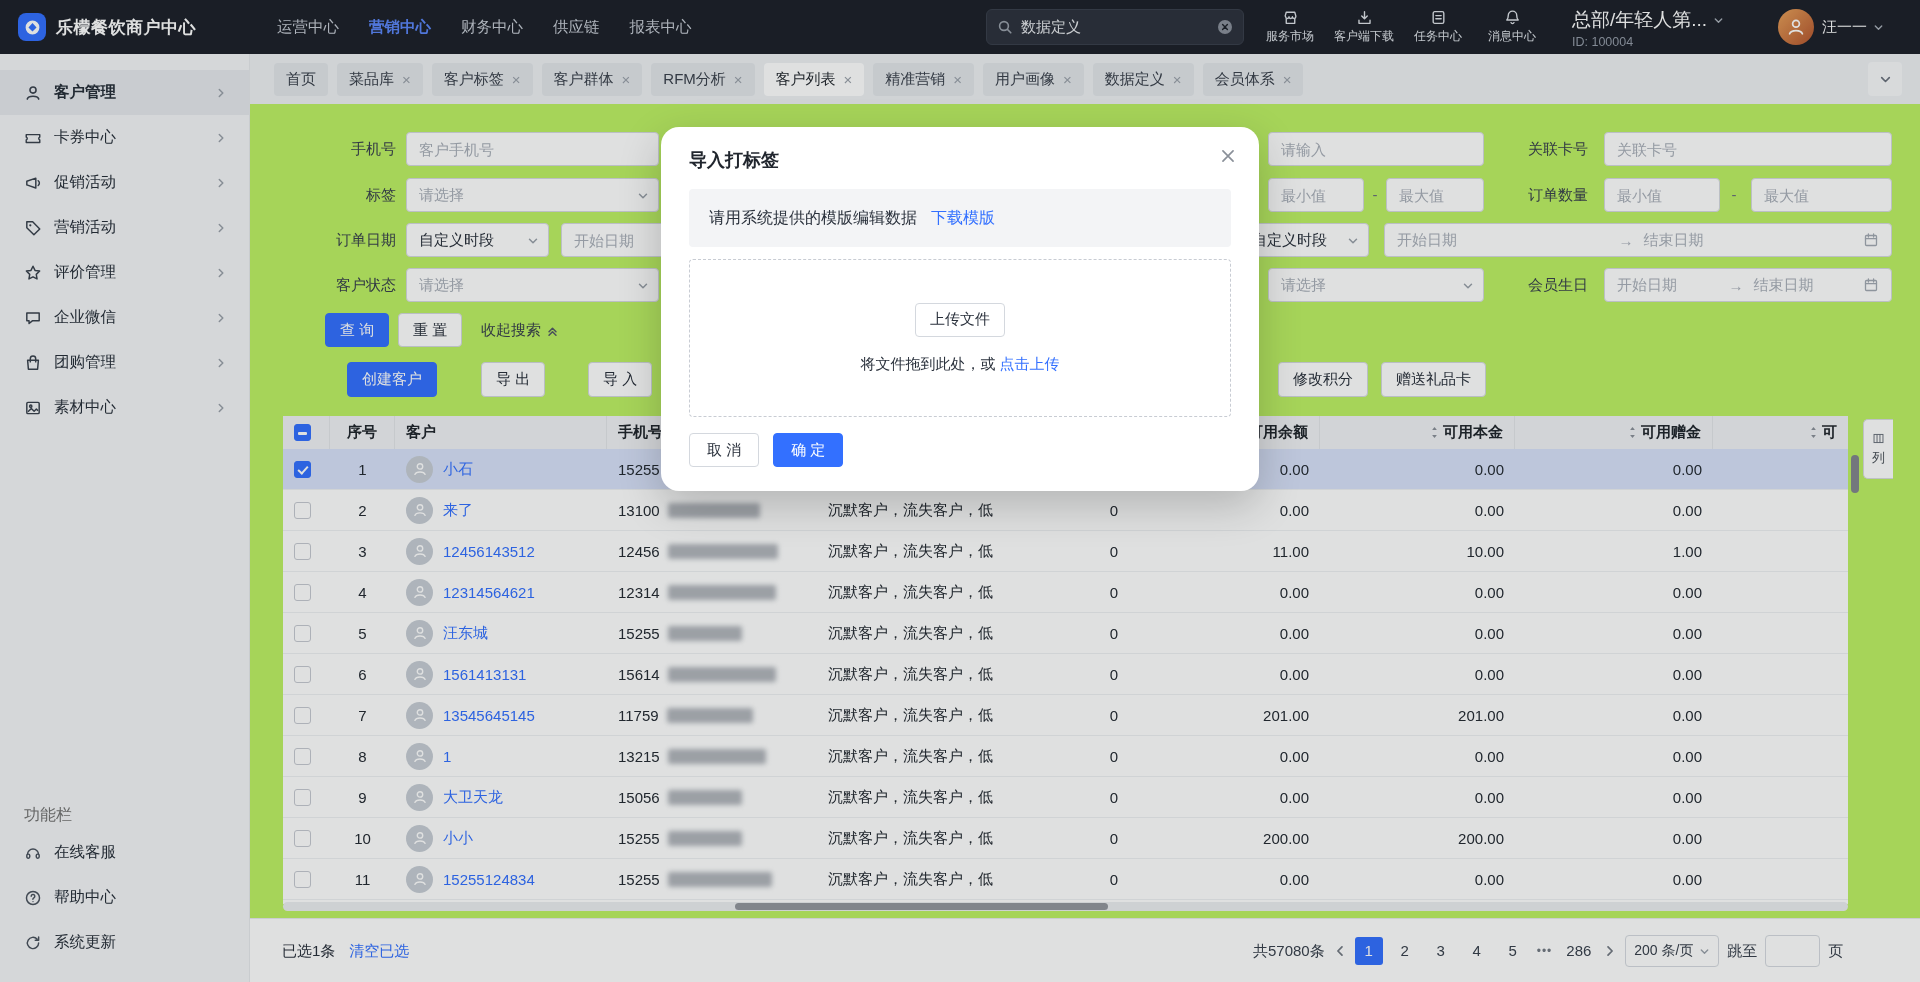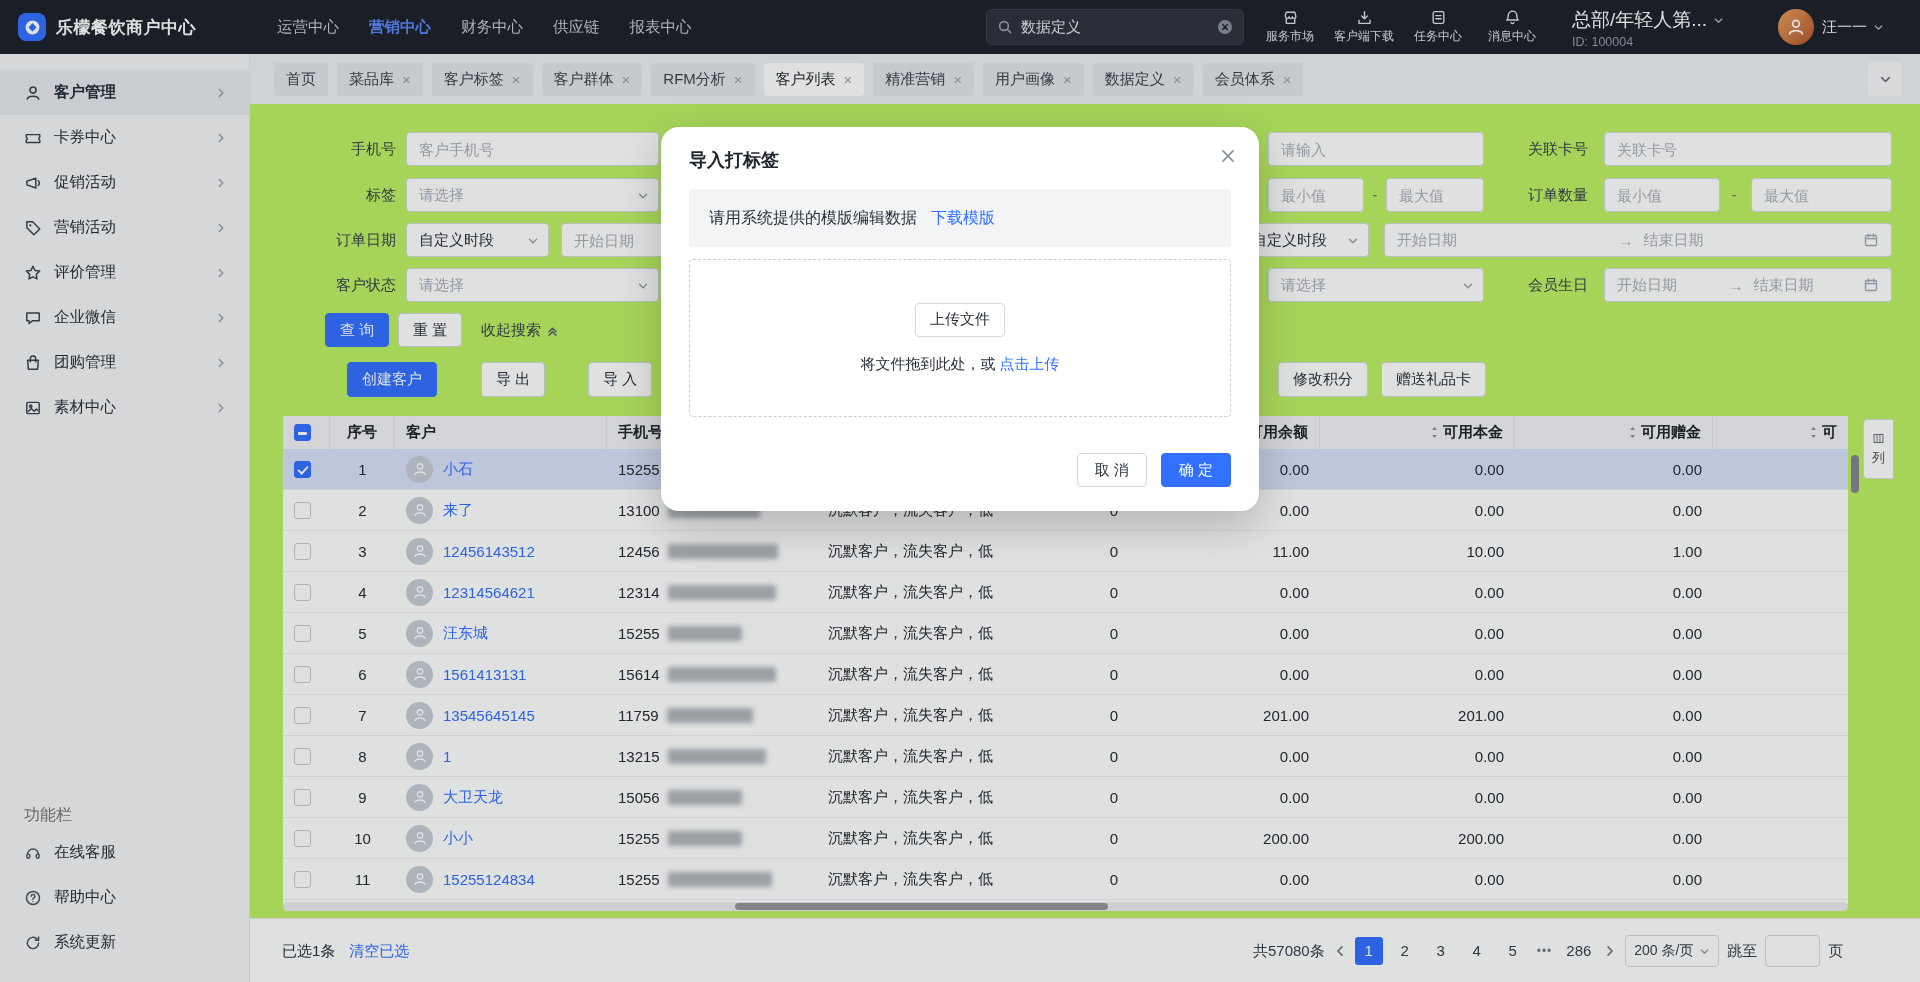--- a/index.html
+++ b/index.html
@@ -131,21 +131,21 @@
   
   .overlay{position:absolute;inset:0;background:rgba(8,12,18,0.13);z-index:40}
   .modal{position:absolute;left:661px;top:127px;width:598px;z-index:50;background:#fff;border-radius:18px;box-shadow:0 14px 44px rgba(0,0,0,0.2);padding:20px 28px 24px}
   .modal-title{font-size:18px;font-weight:700;color:#21262e;line-height:26px}
   .modal-close{position:absolute;right:22px;top:20px;width:18px;height:18px;color:#8a9099;cursor:pointer}
   .modal-tip{margin-top:16px;height:58px;background:#f3f4f6;border-radius:4px;display:flex;align-items:center;padding:0 20px;gap:14px;font-size:16px;color:#2a313c}
   .link{color:#3370ff;text-decoration:none;cursor:pointer}
   .upload-zone{margin-top:12px;height:158px;border:1px dashed #c8ccd3;border-radius:4px;display:flex;flex-direction:column;align-items:center;justify-content:center;gap:18px;cursor:pointer}
   .drag-row{font-size:15px;color:#2a313c}
   .drag-row .link{margin-left:0}
-  .modal-foot{margin-top:36px;display:flex;justify-content:flex-end;gap:14px}
+  .modal-foot{margin-top:16px;display:flex;justify-content:flex-start;gap:14px}
   .modal-foot .btn{padding:0 17px}
 </style>
 </head>
 <body>
 
 <div class="page">
 
   <header class="topbar">
     <div class="brand">
       <span class="logo">

